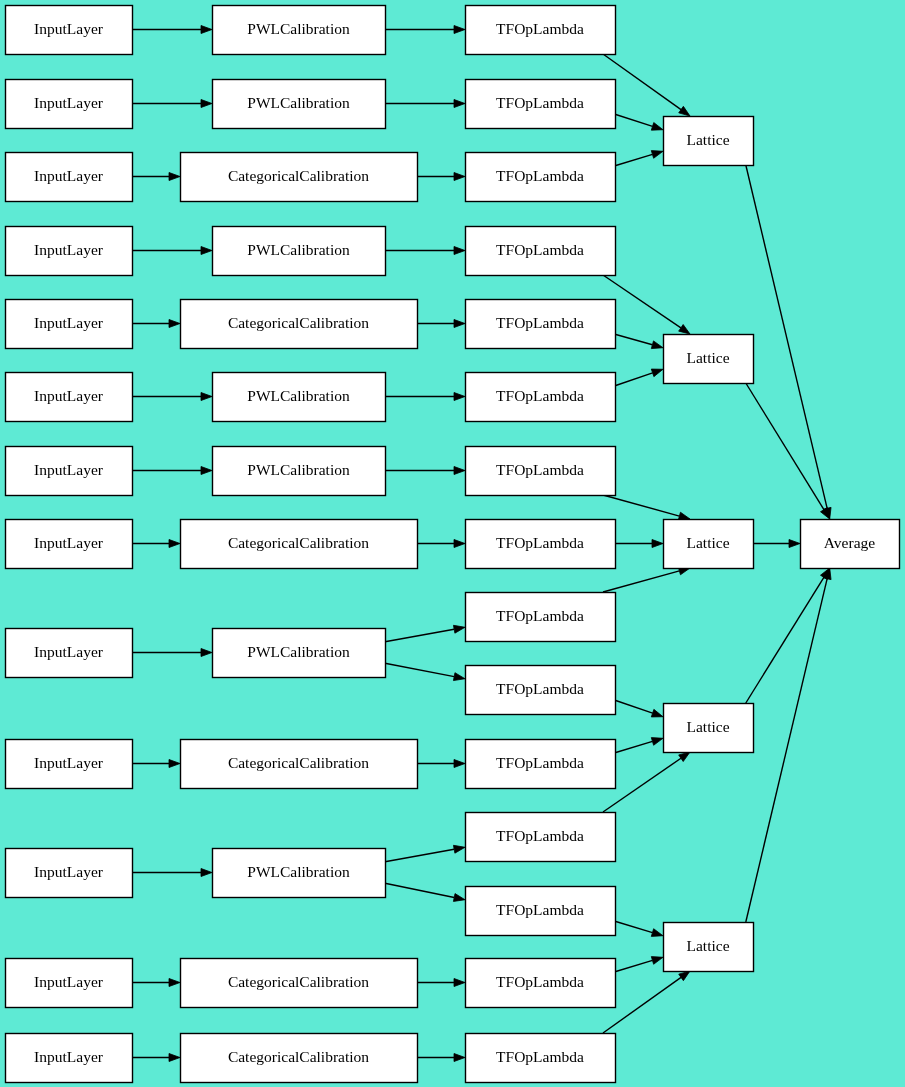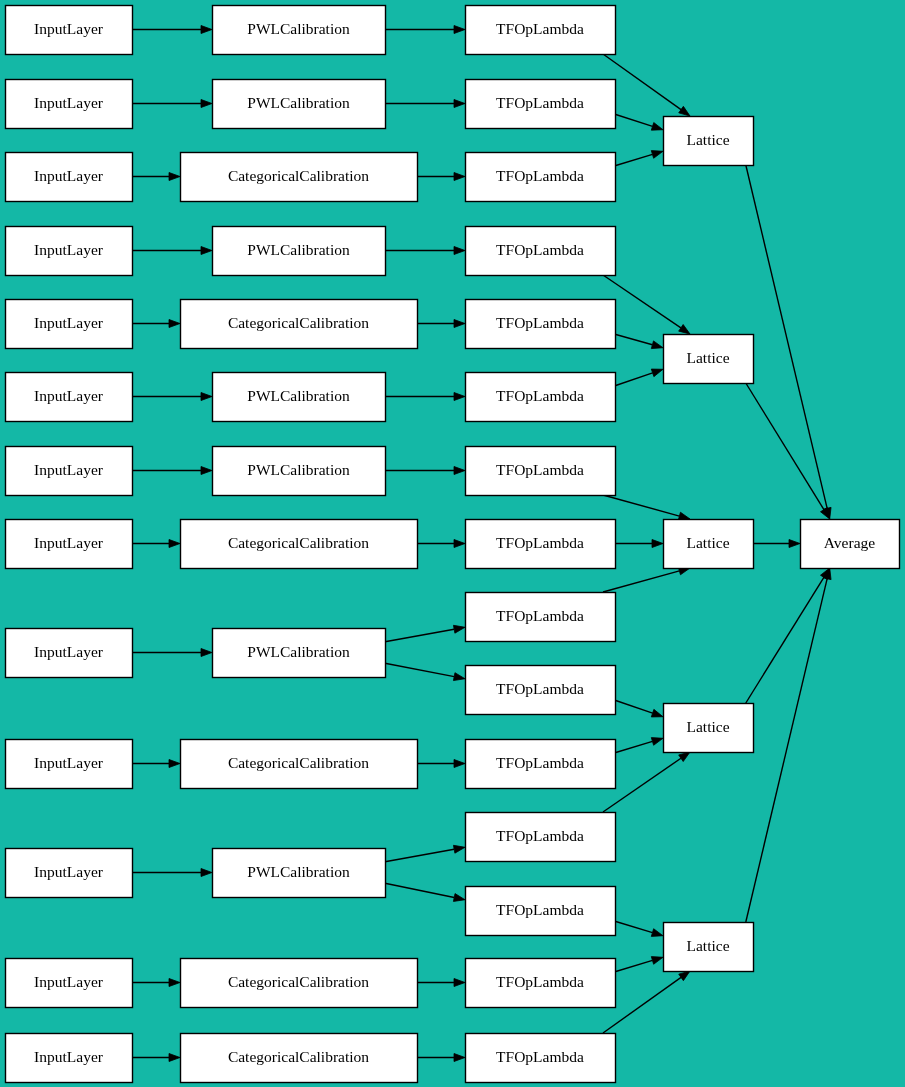--- a/index.html
+++ b/index.html
@@ -4,21 +4,21 @@
 <style>
   html, body {
     margin: 0;
     padding: 0;
     background: #ffffff;
   }
   #diagram-root {
     position: relative;
     width: 905px;
     height: 1087px;
-    background: #14b8a6;
+    background: #5eead4;
     font-family: "Liberation Serif", "DejaVu Serif", serif;
   }
   svg#graph {
     display: block;
     width: 905px;
     height: 1087px;
   }
   .node-box {
     fill: #ffffff;
     stroke: #000000;

